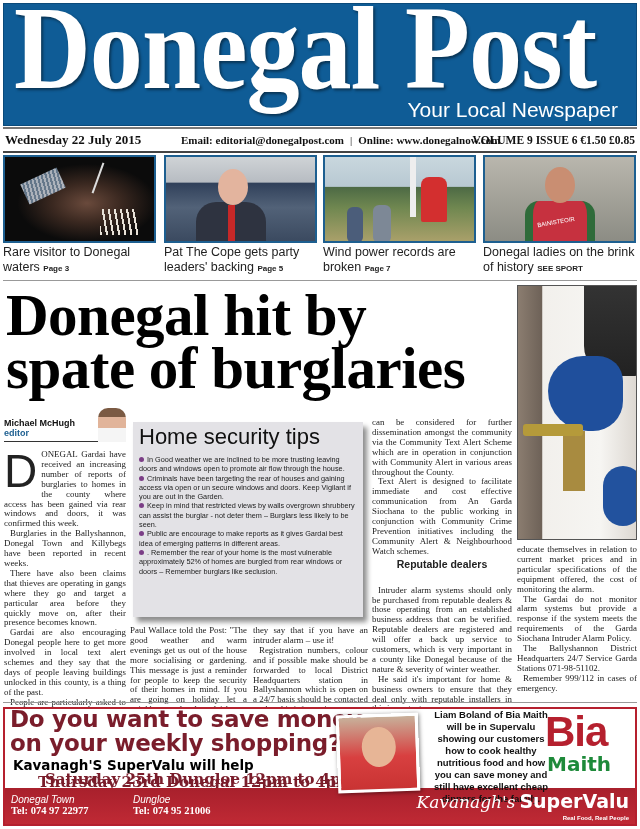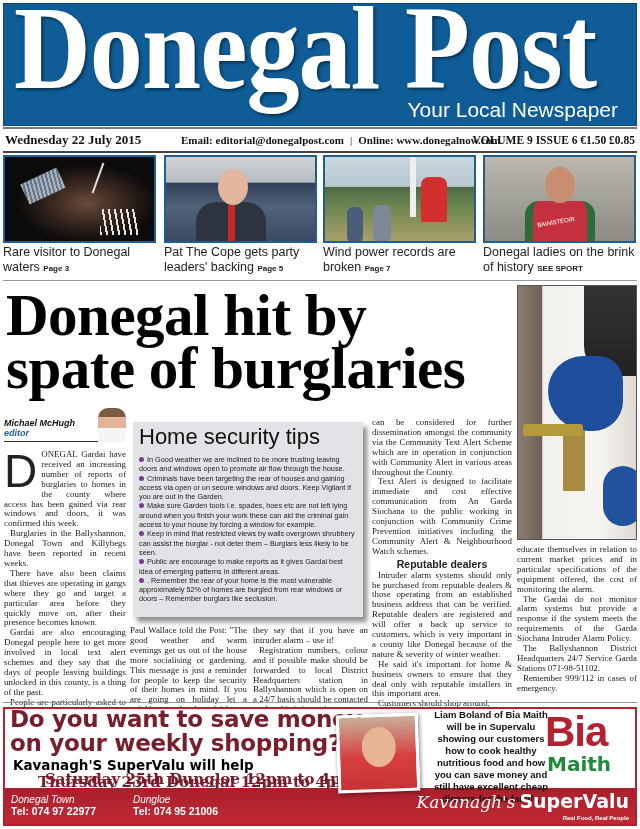--- a/index.html
+++ b/index.html
@@ -78,36 +78,36 @@
   .burglar-photo { position: absolute; left: 517px; top: 285px; width: 120px; height: 255px; border: 1px solid #555; overflow: hidden;
     background: linear-gradient(90deg,#8b7d70 0%,#6e6258 20%,#f2f0ec 21%,#f6f5f2 70%,#ddd8d2 100%); }
   .burglar-photo .sleeve { position:absolute; left: 66px; top: 0; width: 60px; height: 90px; background: linear-gradient(180deg,#333 0%,#222 100%); border-radius: 0 0 10px 30px; }
   .burglar-photo .glove { position:absolute; left: 30px; top: 70px; width: 75px; height: 75px; background: #1f4f9c; border-radius: 35px 25px 30px 40px; }
   .burglar-photo .handle { position:absolute; left: 5px; top: 138px; width: 60px; height: 12px; background: #b59a3a; border-radius: 3px; }
   .burglar-photo .plate { position:absolute; left: 45px; top: 145px; width: 22px; height: 60px; background: #a88b40; }
   .burglar-photo .glove2 { position:absolute; left: 85px; top: 180px; width: 40px; height: 60px; background: #22529e; border-radius: 20px; }
 
   
   .byline { position: absolute; left: 4px; top: 418px; width: 122px; height: 24px; border-bottom: 1px solid #333;
-    font-family: "Liberation Sans", sans-serif; font-weight: bold; font-size: 9px; line-height: 10px; font-style: italic; }
+    font-family: "Liberation Sans", sans-serif; font-weight: bold; font-size: 9px; line-height: 10px; }
   .byline .name { color: #111; }
   .byline .role { color: #1d5f90; }
   .byline .avatar { position: absolute; right: 0; top: -10px; width: 28px; height: 34px; background: linear-gradient(180deg,#7b5a43 0 25%,#e1b49a 25% 60%,#f5f5f5 60%); border-radius: 10px 10px 0 0; }
 
   
   .col { position: absolute; font-family: "Liberation Serif", serif; font-size: 8.9px; line-height: 9.9px; text-align: justify; color: #222; }
   .col p { text-indent: 6px; }
   .col p.first { text-indent: 0; }
   .dropcap { float: left; font-size: 46px; line-height: 38px; margin: 2px 4px 0 0; font-family: "Liberation Sans", sans-serif; font-weight: normal; }
   .col1 { left: 4px; top: 450px; width: 122px; }
   .col2 { left: 130px; top: 626px; width: 117px; }
   .col3 { left: 253px; top: 626px; width: 115px; }
   .col4 { left: 372px; top: 418px; width: 140px; }
   .col5 { left: 517px; top: 545px; width: 120px; }
-  .subhead { font-family: "Liberation Sans", sans-serif; font-weight: bold; font-size: 10.5px; text-align: center; margin: 3px 0 1px; text-indent: 0 !important; }
+  .subhead { font-family: "Liberation Sans", sans-serif; font-weight: bold; font-size: 10.5px; text-align: center; margin: 3px 0 16px; text-indent: 0 !important; }
 
   
   .tips { position: absolute; left: 133px; top: 422px; width: 230px; height: 195px;
     background: #e3e2e6; box-shadow: 4px 5px 5px rgba(0,0,0,0.45); padding: 5px 6px; }
   .tips-title { font-family: "Liberation Sans", sans-serif; font-size: 22px; line-height: 20px; color: #111; margin-bottom: 8px; }
   .tips ul { list-style: none; }
   .tips li { font-family: "Liberation Sans", sans-serif; font-size: 7.3px; line-height: 9.3px; color: #222; }
   .tips .bullet { display: inline-block; width: 5px; height: 5px; border-radius: 50%; background: #7b3e86; margin-right: 3px; vertical-align: 0; }
 
   .story-rule { position: absolute; left: 3px; top: 702px; width: 634px; height: 1px; background: #999; }
@@ -116,21 +116,21 @@
   .ad { position: absolute; left: 3px; top: 707px; width: 634px; height: 119px; border: 2px solid #b5202e; background: #ffffff; overflow: hidden; }
   .ad-h1 { position: absolute; left: 5px; top: -2px; font-family: "DejaVu Sans", sans-serif; font-weight: bold; font-size: 23px; line-height: 24px; color: #7a1d2b; white-space: nowrap; letter-spacing: -0.3px; }
   .ad-h1b { top: 22px; }
   .ad-h2 { position: absolute; left: 8px; top: 48px; font-family: "DejaVu Sans", sans-serif; font-weight: bold; font-size: 13.5px; color: #000; white-space: nowrap; }
   .ad-date { position: absolute; font-family: "DejaVu Serif", serif; font-weight: bold; font-size: 15px; color: #7a1d2b; white-space: nowrap; }
   .ad-date1 { left: 33px; top: 64px; }
   .ad-date2 { left: 40px; top: 80px; }
   .ad-bar { position: absolute; left: 0; top: 79px; width: 100%; height: 38px; background: linear-gradient(180deg,#a8202c,#c12a35); }
   .ad-shop { position: absolute; top: 6px; font-family: "Liberation Sans", sans-serif; color: #fff; }
   .ad-shop .town { font-style: italic; font-size: 10px; display: block; }
-  .ad-shop .tel { font-weight: bold; font-size: 10.5px; display: block; }
+  .ad-shop .tel { font-weight: bold; font-size: 10.5px; display: block; font-family: Liberation Serif, serif; }
   .ad-shop1 { left: 6px; }
   .ad-shop2 { left: 128px; }
   .ad-photo { position: absolute; left: 332px; top: 5px; width: 82px; height: 78px; background: linear-gradient(180deg,#c8b09a 0%,#d84040 55%,#c93333 100%); border: 3px solid #fff; box-shadow: 1px 1px 4px rgba(0,0,0,0.5); transform: rotate(-2deg); overflow: hidden; z-index: 2; }
   .ad-photo .face { position:absolute; left: 22px; top: 10px; width: 34px; height: 40px; border-radius: 50%; background: #e7b596; }
   .ad-promo { position: absolute; left: 423px; top: 0px; width: 126px; text-align: center; font-family: "Liberation Sans", sans-serif; font-weight: bold; font-size: 9.5px; line-height: 12px; color: #111; z-index: 2; }
   .ad-logo { position: absolute; left: 540px; top: 3px; width: 90px; height: 72px; z-index: 2; }
   .ad-logo .bia { position:absolute; left: 0; top: -4px; font-family: "Liberation Sans", sans-serif; font-size: 42px; font-weight: bold; color: #b5202e; letter-spacing: -1px; }
   .ad-logo .maith { position:absolute; left: 2px; top: 40px; font-family: "DejaVu Sans", sans-serif; font-size: 20px; font-weight: bold; color: #1e8a3a; }
   .ad-brand { position: absolute; right: 6px; top: 80px; white-space: nowrap; color: #fff; z-index: 3; text-align: right; }
   .ad-brand .kav { font-family: "DejaVu Serif", serif; font-style: italic; font-size: 17px; }
@@ -218,21 +218,20 @@
   <p>Gardai are also encouraging Donegal people here to get more involved in local text alert schemes and they say that the days of people leaving buildings unlocked in this county, is a thing of the past.</p>
   <p>People are particularly asked to become more vigilant for the movement of cars &amp; vans in particular which would be categorised as 'strange'/ not from the area.</p>
   <p>Crime Prevention Officer Sergeant</p>
 </div>
 
 <div class="tips">
   <div class="tips-title">Home security tips</div>
   <ul>
     <li><span class="bullet"></span><span>In Good weather we are inclined to be more trusting leaving doors and windows open to promote air flow through the house.</span></li>
     <li><span class="bullet"></span><span>Criminals have been targeting the rear of houses and gaining access via open or un secure windows and doors. Keep Vigilant if you are out in the Garden.</span></li>
-    <li><span class="bullet"></span><span>Make sure Garden tools i.e. spades, hoes etc are not left lying around when you finish your work these can aid the criminal gain access to your house by forcing a window for example.</span></li>
     <li><span class="bullet"></span><span>Keep in mind that restricted views by walls overgrown shrubbery can assist the burglar - not deter them – Burglars less likely to be seen.</span></li>
     <li><span class="bullet"></span><span>Public are encourage to make reports as it gives Gardai best idea of emerging patterns in different areas.</span></li>
     <li><span class="bullet"></span><span>. Remember the rear of your home is the most vulnerable approximately 52% of homes are burgled from rear windows or doors – Remember burglars like seclusion.</span></li>
   </ul>
 </div>
 
 <div class="col col2">
   <p class="first">Paul Wallace told the Post: "The good weather and warm evenings get us out of the house more socialising or gardening. This message is just a reminder for people to keep the security of their homes in mind. If you are going on holiday let a neighbour or local gardai know. And</p>
 </div>
 <div class="col col3">

